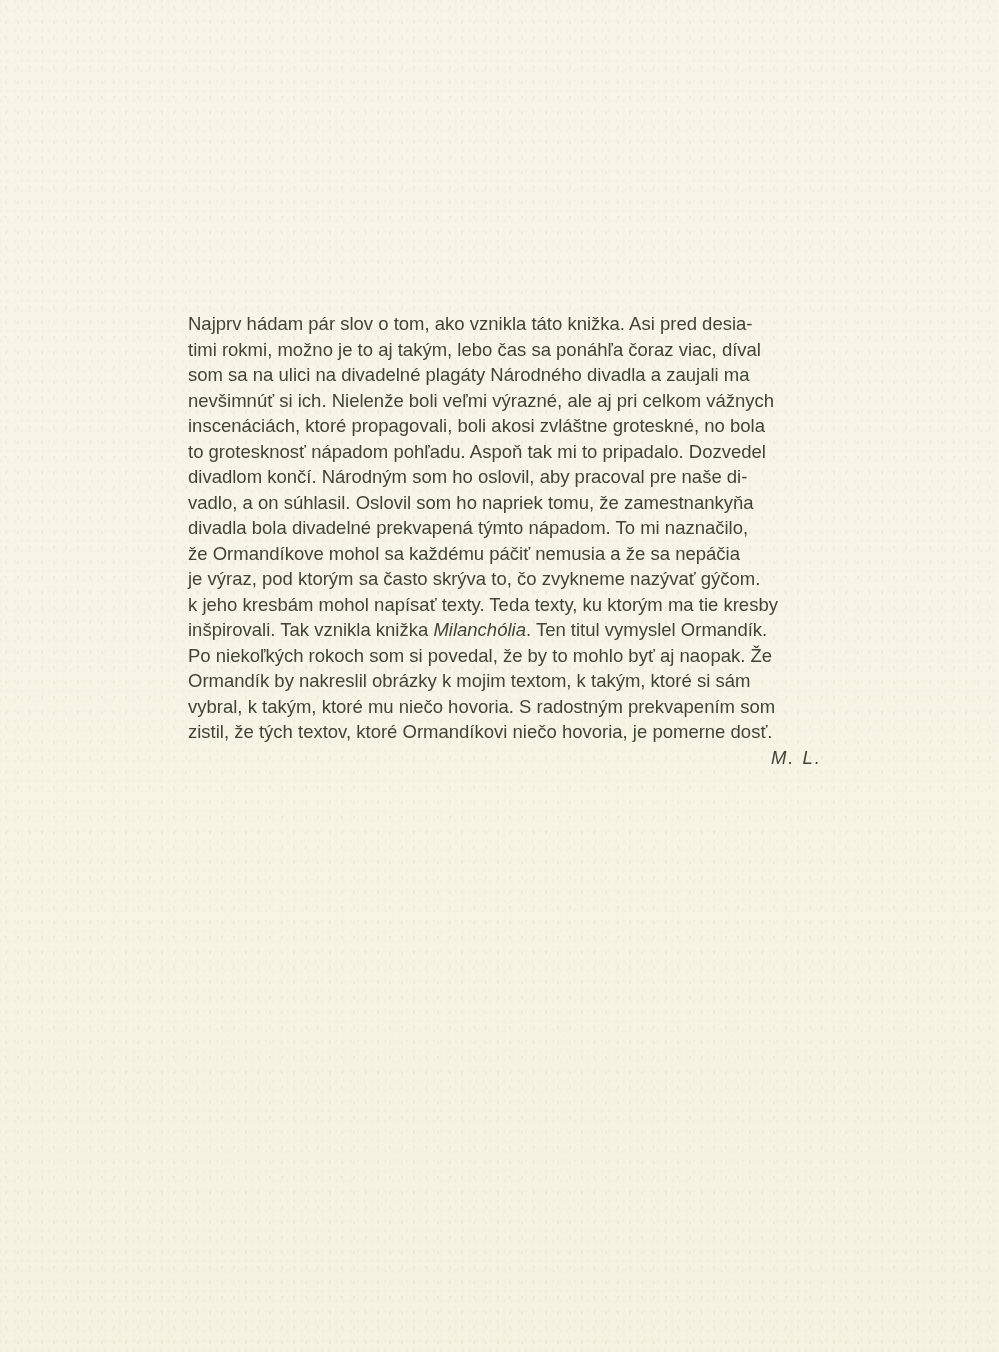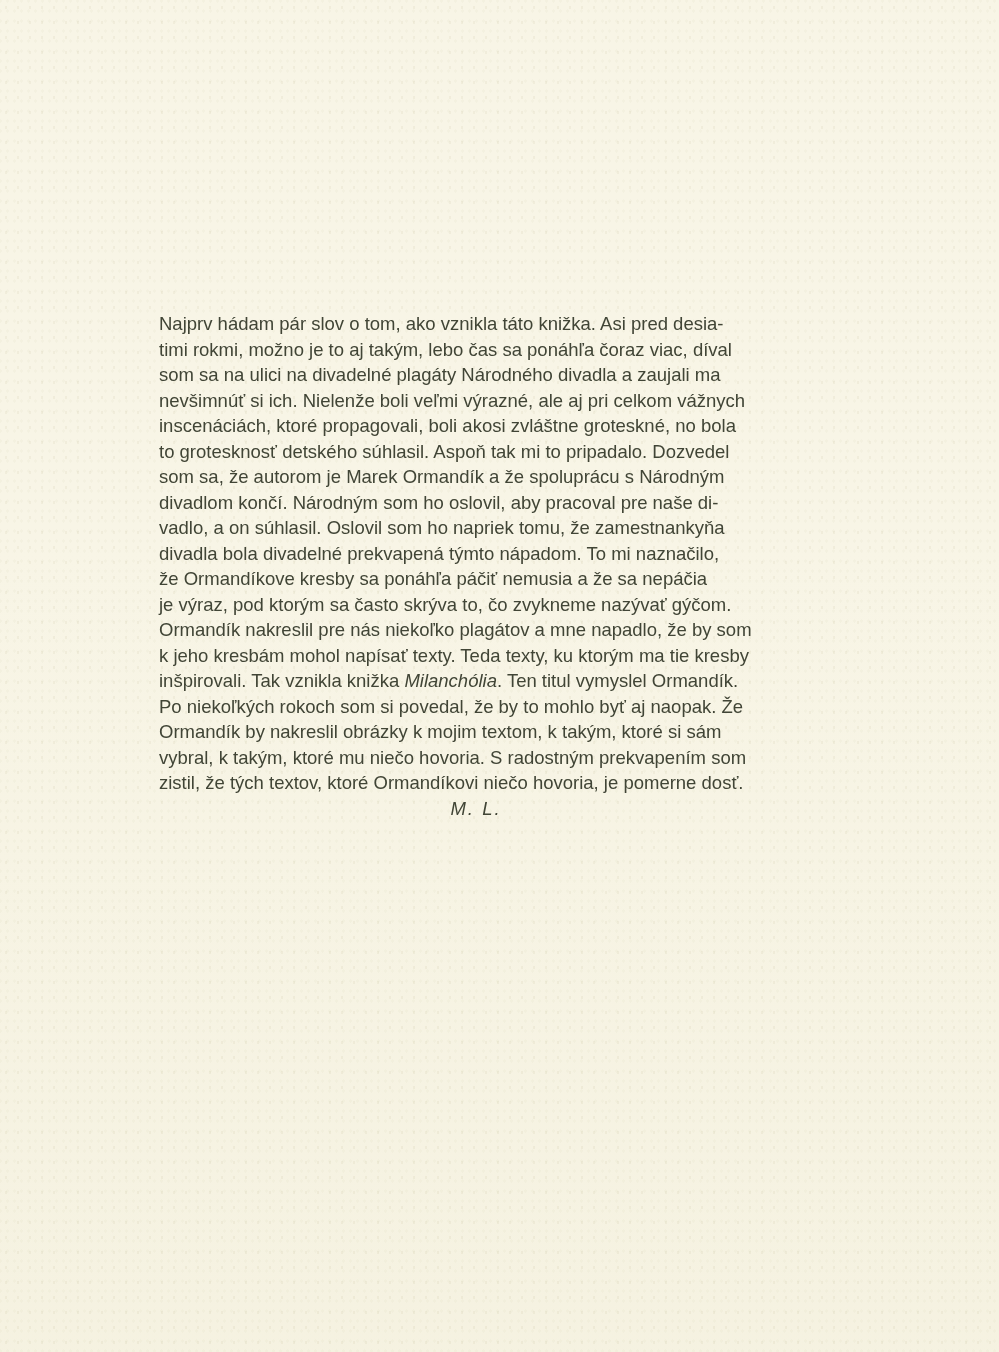--- a/index.html
+++ b/index.html
@@ -21,59 +21,57 @@
     
     background-image:
       radial-gradient(rgba(173,165,118,0.10) 1px, transparent 1.3px),
       radial-gradient(rgba(173,165,118,0.06) 1px, transparent 1.3px),
       linear-gradient(0deg, rgba(240,236,215,0.35), rgba(252,250,238,0.0) 60%);
     background-size: 12px 15px, 7px 10px, 100% 100%;
     background-position: 0 0, 4px 6px, 0 0;
   }
   .text-block {
     position: absolute;
-    left: 159px;
+    left: 188px;
     top: 311px;
     width: 636px;
     color: #414536;
     font-size: 18.5px;
     line-height: 25.5px;
     letter-spacing: 0px;
   }
   .line {
     white-space: nowrap;
   }
   .line em {
   }
   .signature {
-    text-align: center;
+    text-align: right;
     font-style: italic;
     padding-right: 2px;
     letter-spacing: 2px;
   }
 </style>
 </head>
 <body>
 
 <div class="page">
   <div class="text-block">
     <div id="paragraph">
         <div class="line">Najprv hádam pár slov o tom, ako vznikla táto knižka. Asi pred desia-</div>
         <div class="line">timi rokmi, možno je to aj takým, lebo čas sa ponáhľa čoraz viac, díval</div>
         <div class="line">som sa na ulici na divadelné plagáty Národného divadla a zaujali ma</div>
         <div class="line">nevšimnúť si ich. Nielenže boli veľmi výrazné, ale aj pri celkom vážnych</div>
         <div class="line">inscenáciách, ktoré propagovali, boli akosi zvláštne groteskné, no bola</div>
-        <div class="line">to grotesknosť detského súhlasil. Aspoň tak mi to pripadalo. Dozvedel</div>
-        <div class="line">som sa, že autorom je Marek Ormandík a že spoluprácu s Národným</div>
+        <div class="line">to grotesknosť nápadom pohľadu. Aspoň tak mi to pripadalo. Dozvedel</div>
         <div class="line">divadlom končí. Národným som ho oslovil, aby pracoval pre naše di-</div>
         <div class="line">vadlo, a on súhlasil. Oslovil som ho napriek tomu, že zamestnankyňa</div>
         <div class="line">divadla bola divadelné prekvapená týmto nápadom. To mi naznačilo,</div>
-        <div class="line">že Ormandíkove kresby sa ponáhľa páčiť nemusia a že sa nepáčia</div>
+        <div class="line">že Ormandíkove mohol sa každému páčiť nemusia a že sa nepáčia</div>
         <div class="line">je výraz, pod ktorým sa často skrýva to, čo zvykneme nazývať gýčom.</div>
-        <div class="line">Ormandík nakreslil pre nás niekoľko plagátov a mne napadlo, že by som</div>
         <div class="line">k jeho kresbám mohol napísať texty. Teda texty, ku ktorým ma tie kresby</div>
         <div class="line">inšpirovali. Tak vznikla knižka <em>Milanchólia</em>. Ten titul vymyslel Ormandík.</div>
         <div class="line">Po niekoľkých rokoch som si povedal, že by to mohlo byť aj naopak. Že</div>
         <div class="line">Ormandík by nakreslil obrázky k mojim textom, k takým, ktoré si sám</div>
         <div class="line">vybral, k takým, ktoré mu niečo hovoria. S radostným prekvapením som</div>
         <div class="line">zistil, že tých textov, ktoré Ormandíkovi niečo hovoria, je pomerne dosť.</div>
       </div>
     <div class="signature">M. L.</div>
   </div>
 </div>

